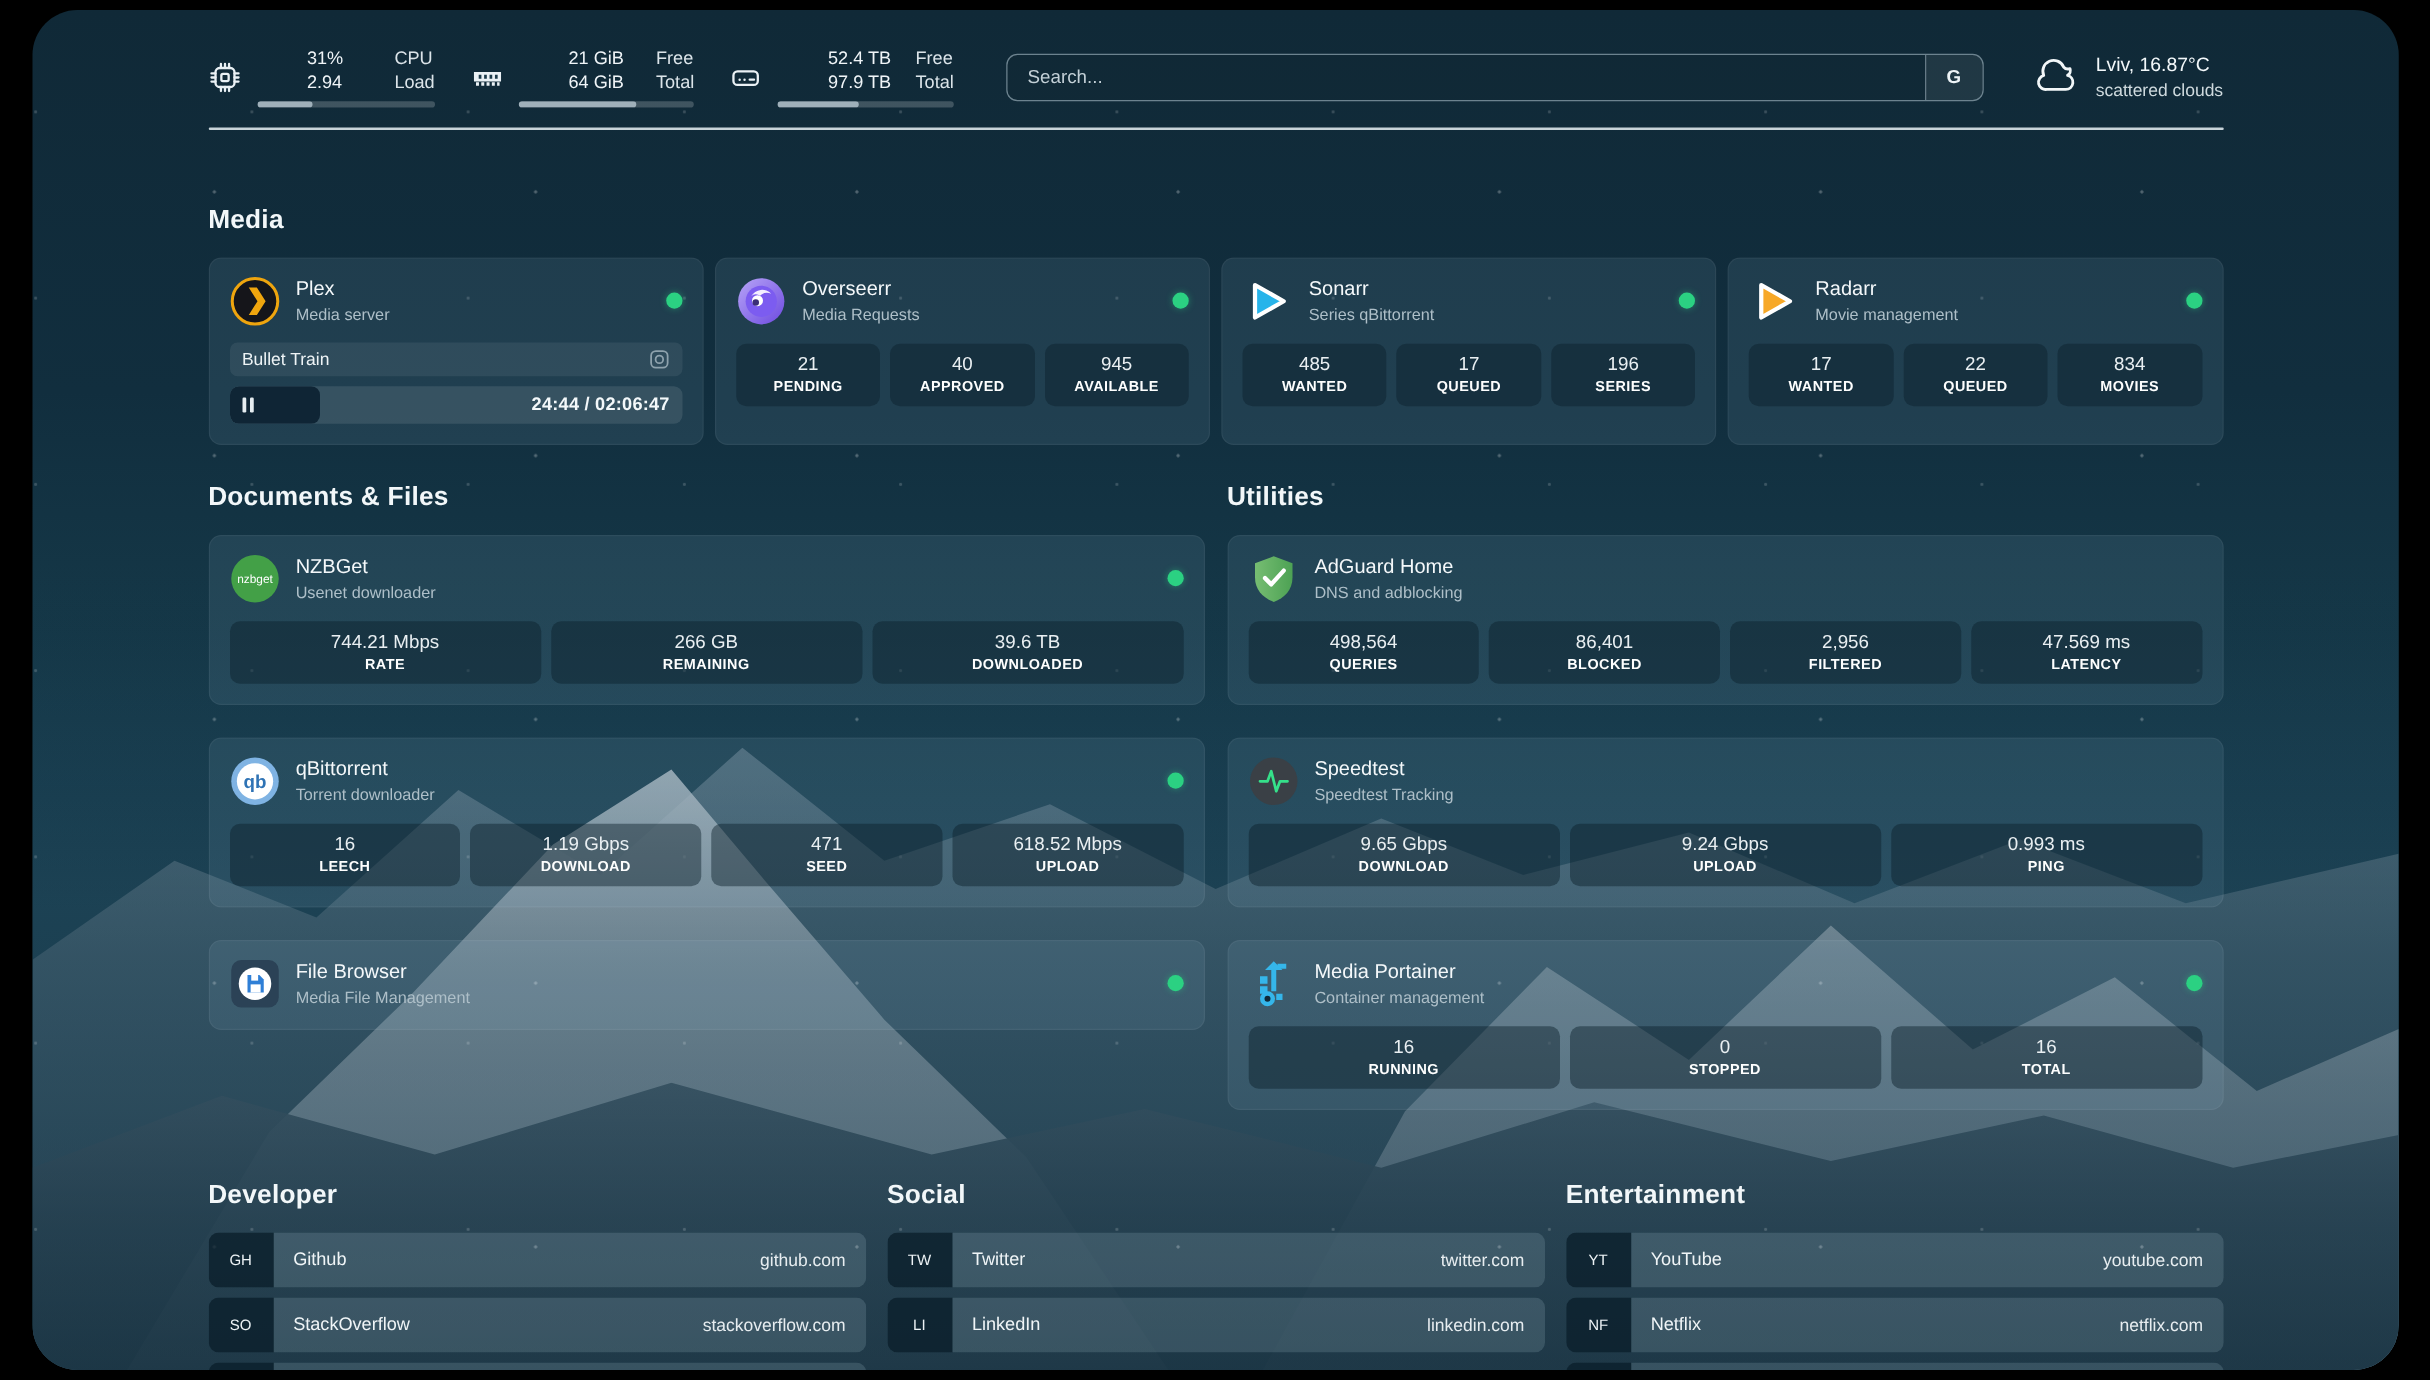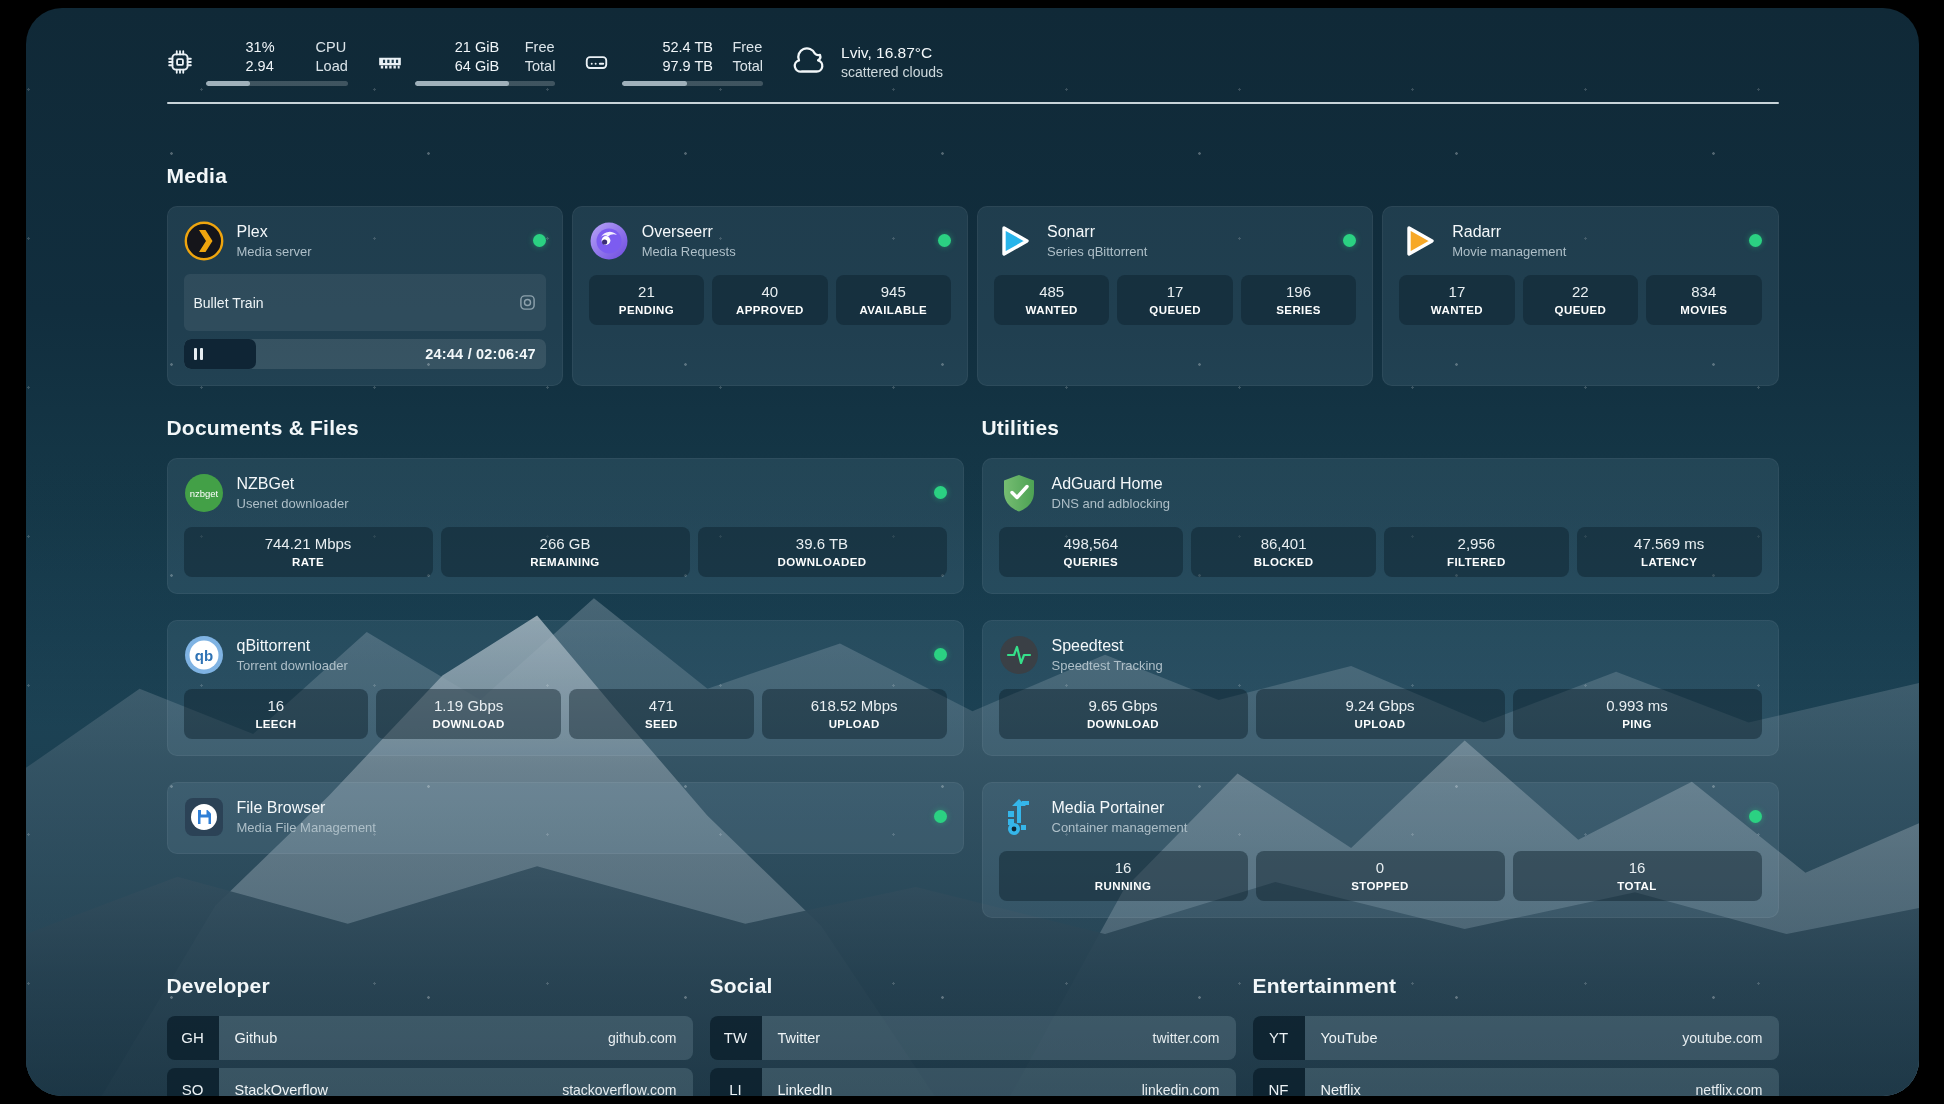--- a/index.html
+++ b/index.html
@@ -86,40 +86,40 @@
   .app-name { font-size:16px; font-weight:normal; color:#f4f8fa; }
   .app-sub { font-size:13px; color:#aebfc8; margin-top:3px; }
   .dot { width:13px; height:13px; border-radius:50%; background:#2bd182; margin-left:auto; box-shadow:0 0 6px rgba(43,209,130,.45); }
 
   .stats { display:flex; gap:8px; margin-top:14px; }
   .tile { flex:1; background:rgba(10,31,43,.45); border-radius:8px; padding:8px 6px 9px; text-align:center; }
   .tile .val { font-size:15px; color:#e9eff2; }
   .tile .lab { font-size:11.5px; font-weight:bold; color:#fdfefe; letter-spacing:.4px; margin-top:4px; }
 
   
-  .np-row { margin-top:13px; display:flex; align-items:flex-end; background:rgba(255,255,255,.07); border-radius:6px; padding:20px 10px; }
+  .np-row { margin-top:13px; display:flex; align-items:flex-start; background:rgba(255,255,255,.07); border-radius:6px; padding:5px 10px; }
   .np-title { font-size:14px; color:#eef4f6; }
   .np-icon { margin-left:auto; opacity:.75; }
   .player { margin-top:8px; position:relative; height:30px; background:rgba(255,255,255,.10); border-radius:7px; overflow:hidden; }
   .pfill { position:absolute; left:0; top:0; bottom:0; background:#0f2535; border-radius:7px; }
   .pause { position:absolute; left:10px; top:50%; transform:translateY(-50%); display:flex; gap:3px; cursor:pointer; }
   .pause i { display:block; width:3px; height:12px; background:#e6edf1; border-radius:1px; }
   .ptime { position:absolute; right:10px; top:50%; transform:translateY(-50%); font-size:14.5px; font-weight:bold; color:#f3f8fa; letter-spacing:.2px; }
 
   .two-col { display:grid; grid-template-columns:1fr 1fr; gap:0 18px; margin-top:30px; }
   .col-stack { display:flex; flex-direction:column; }
   .col-stack .sec-title { margin-bottom:18px; }
   .col-stack .card { margin-bottom:26px; }
   .col-stack .card:last-child { margin-bottom:0; }
 
   
   .bookmarks { display:grid; grid-template-columns:1fr 1fr 1fr; gap:0 17px; margin-top:56px; padding-bottom:26px; }
   .bm-col .sec-title { margin-bottom:18px; }
   .bm-row { display:flex; align-items:stretch; height:44px; border-radius:8px; overflow:hidden; margin-bottom:8px; cursor:pointer; }
-  .bm-badge { width:52px; background:rgba(10,29,41,.75); color:#ecf2f5; font-size:15px; display:flex; align-items:center; justify-content:center; flex:0 0 52px;text-align:right; }
+  .bm-badge { width:52px; background:rgba(10,29,41,.75); color:#ecf2f5; font-size:12px; display:flex; align-items:center; justify-content:center; flex:0 0 52px;text-align:right; }
   .bm-main { flex:1; background:rgba(186,212,224,.17); display:flex; align-items:center; padding:0 16px; }
   .bm-name { font-size:14.5px; color:#f0f5f7; }
   .bm-url { margin-left:auto; font-size:14px; color:#e7edf0; }
 
   svg { display:block; }
 </style>
 </head>
 <body>
 
 <div class="window">
@@ -202,20 +202,24 @@
               <div>Free</div>
               <div>Total</div>
             </div>
           </div>
           <div class="wbar">
               <div class="wfill" style="width:46%"></div>
             </div>
         </div>
       </div>
 
+      <div class="searchwrap">
+        <input type="text" placeholder="Search..." style="">
+        <div class="gbtn">G</div>
+      </div>
 
       <div class="weather">
         <span>
           <svg width="38" height="34" viewBox="0 0 40 34" fill="none" stroke="#f2f7f9" stroke-width="2.4" stroke-linejoin="round" stroke-linecap="round">
             <path d="M11 27 h16 a6 6 0 0 0 1.5-11.8 a4.6 4.6 0 0 0 2-5.7 a5 5 0 0 1-5.4-1.4 A9 9 0 0 0 8.4 15.3 A6 6 0 0 0 11 27 Z"></path>
           </svg>
         </span>
         <div class="lines">
           <div class="wx-main">Lviv, 16.87°C</div>
           <div class="wx-sub">scattered clouds</div>

